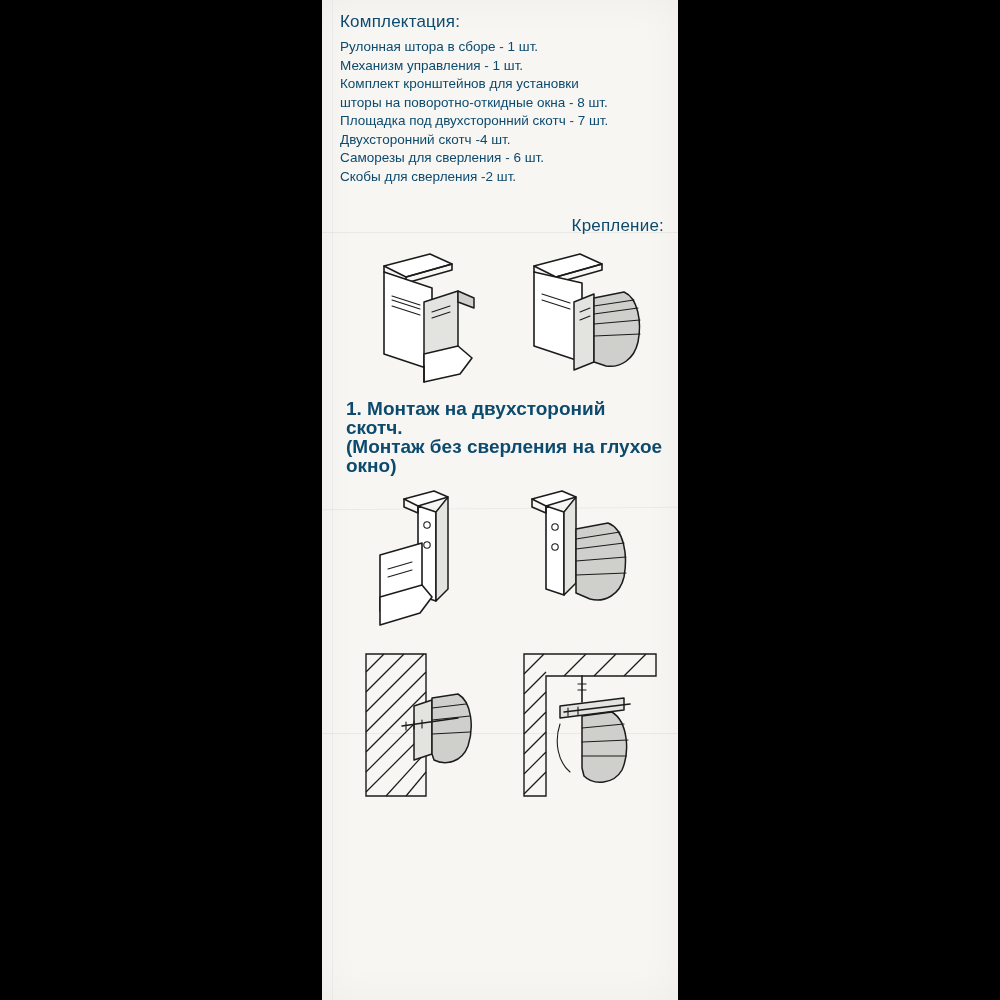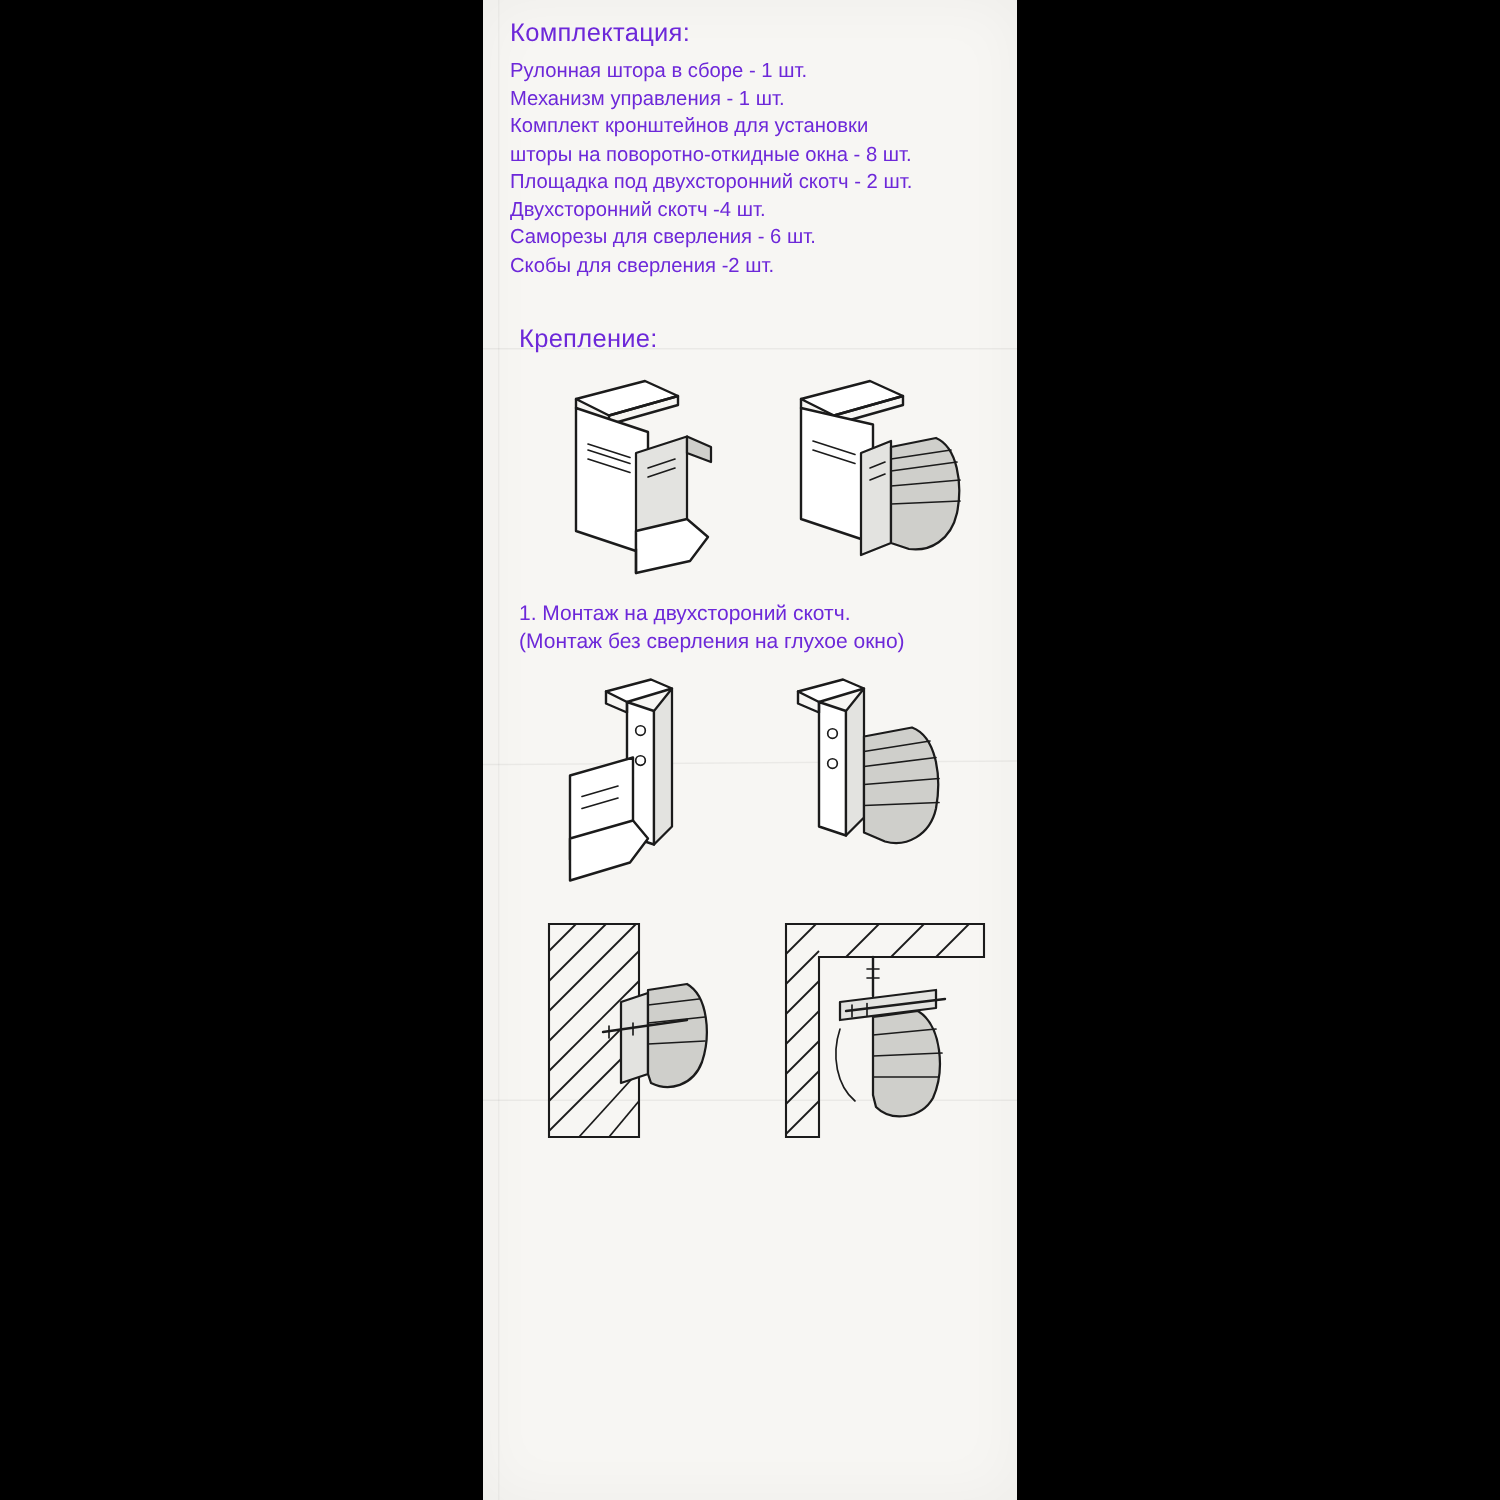--- a/index.html
+++ b/index.html
@@ -30,56 +30,57 @@
     background: rgba(0,0,0,0.05);
   }
   .crease.c1 { left: 0; top: 232px; width: 356px; height: 1px; }
   .crease.c2 { left: 0; top: 508px; width: 356px; height: 1px; transform: rotate(-0.4deg); }
   .crease.c3 { left: 0; top: 733px; width: 356px; height: 1px; }
   .crease.v1 { left: 10px; top: 0; width: 1px; height: 1000px; background: rgba(0,0,0,0.035); }
 
   .content {
     position: relative;
     padding: 0 14px 0 18px;
-    color: #6d28d9;
+    color: #0c4a6e;
   }
 
   h1.section-title {
     font-size: 17px;
     font-weight: 400;
     margin: 0;
     letter-spacing: 0.2px;
   }
   .title-komplekt { padding-top: 12px; }
-  .title-kreplenie { padding-top: 30px; padding-left: 6px; }
+  .title-kreplenie { padding-top: 30px; padding-left: 6px; text-align: right; }
 
   ul.parts {
     list-style: none;
     margin: 6px 0 0 0;
     padding: 0;
   }
   ul.parts li {
     font-size: 13.5px;
     line-height: 18.5px;
     white-space: pre-line;
   }
 
   .figure-block { margin-top: 10px; }
   .figure-row {
     display: flex;
     justify-content: flex-start;
     gap: 18px;
     padding-left: 22px;
   }
   .caption {
-    font-size: 14px;
+    font-size: 19px;
     line-height: 19px;
     padding-left: 6px;
     white-space: pre-line;
     margin-top: 8px;
+    font-weight: bold;
   }
   svg { display: block; }
   .ln { fill: none; stroke: #1b1b1b; stroke-width: 1.6; stroke-linejoin: round; stroke-linecap: round; }
   .ln-thin { fill: none; stroke: #1b1b1b; stroke-width: 1.1; stroke-linejoin: round; stroke-linecap: round; }
   .fillw { fill: #ffffff; stroke: #1b1b1b; stroke-width: 1.6; stroke-linejoin: round; }
   .fillg { fill: #e3e3e0; stroke: #1b1b1b; stroke-width: 1.5; stroke-linejoin: round; }
   .filld { fill: #cfcfcb; stroke: #1b1b1b; stroke-width: 1.5; stroke-linejoin: round; }
   .hatch { stroke: #1b1b1b; stroke-width: 1.2; fill: none; }
 </style>
 </head>
@@ -93,21 +94,21 @@
 
   <div class="content">
 
     <h1 class="section-title title-komplekt">Комплектация:</h1>
 
     <ul class="parts">
       <li>Рулонная штора в сборе - 1 шт.</li>
       <li>Механизм управления - 1 шт.</li>
       <li>Комплект кронштейнов для установки
 шторы на поворотно-откидные окна - 8 шт.</li>
-      <li>Площадка под двухсторонний скотч - 2 шт.</li>
+      <li>Площадка под двухсторонний скотч - 7 шт.</li>
       <li>Двухсторонний скотч -4 шт.</li>
       <li>Саморезы для сверления - 6 шт.</li>
       <li>Скобы для сверления -2 шт.</li>
     </ul>
 
     <h1 class="section-title title-kreplenie">Крепление:</h1>
 
     <div class="figure-block">
       <div class="figure-row">
 

